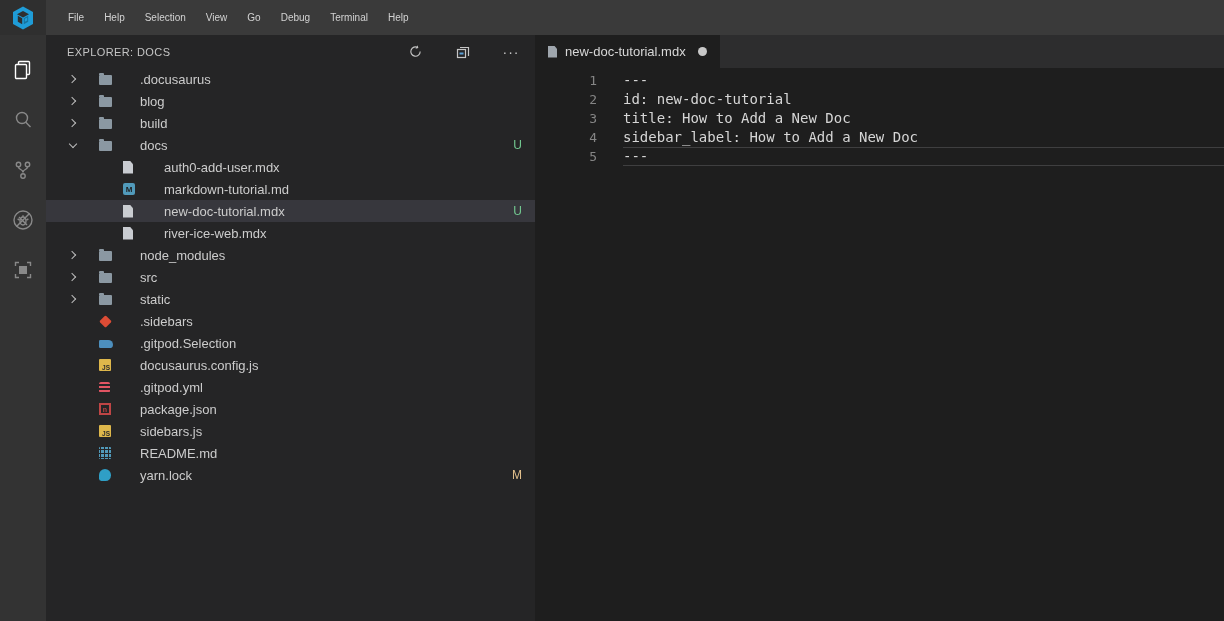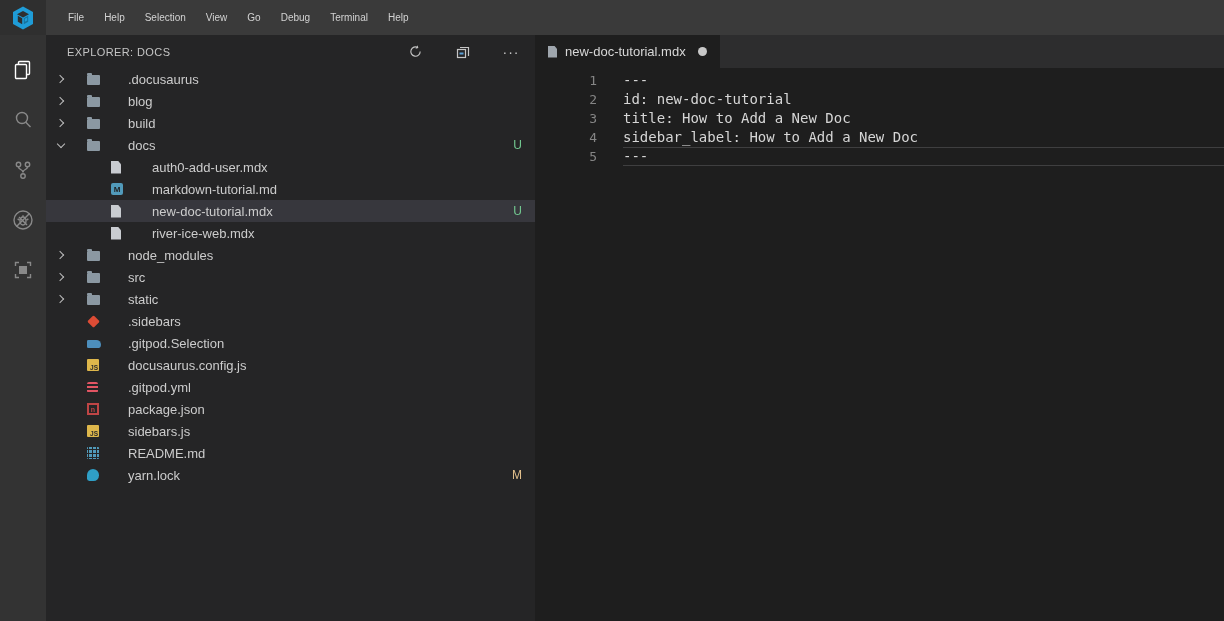--- a/index.html
+++ b/index.html
@@ -35,21 +35,21 @@
     padding:0 12px 0 21px;gap:24px; }
   .sidebar-title { flex:1; font-size:11px; color:#c5c5c5; letter-spacing:.4px; }
   .sb-tool { width:24px; height:22px; display:flex; align-items:center;
     justify-content:center; color:#c5c5c5; }
   .sb-tool svg { stroke:#c5c5c5; fill:none; stroke-width:1.2; }
   .ellipsis-glyph { font-size:14px; letter-spacing:1px; color:#c5c5c5;
     line-height:10px; }
 
   .tree { width:100%; }
   .row { height:22px; display:flex; align-items:center; font-size:13px;
-    color:#cccccc; position:relative; padding-left:7px; cursor:default;gap:18px; }
+    color:#cccccc; position:relative; padding-left:19px; cursor:default;gap:18px; }
   .row.selected { background:#37373d; }
   .row .spacer16 { width:16px; flex:none; }
   .row .spacer6 { width:6px; flex:none; }
   .chev { width:16px; height:16px; flex:none; display:flex; align-items:center;
     justify-content:center; }
   .chev::before { content:""; width:5px; height:5px;
     border-right:1.2px solid #bcbcbc; border-bottom:1.2px solid #bcbcbc;
     transform:rotate(-45deg); margin-left:-2px; }
   .chev.open::before { transform:rotate(45deg); margin-left:0; margin-top:-2px; }
   .tree-icon { width:19px; height:16px; flex:none; display:flex;

